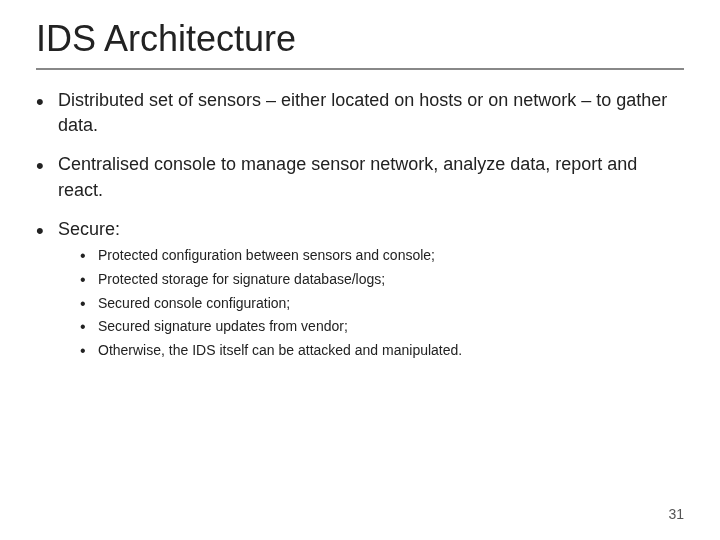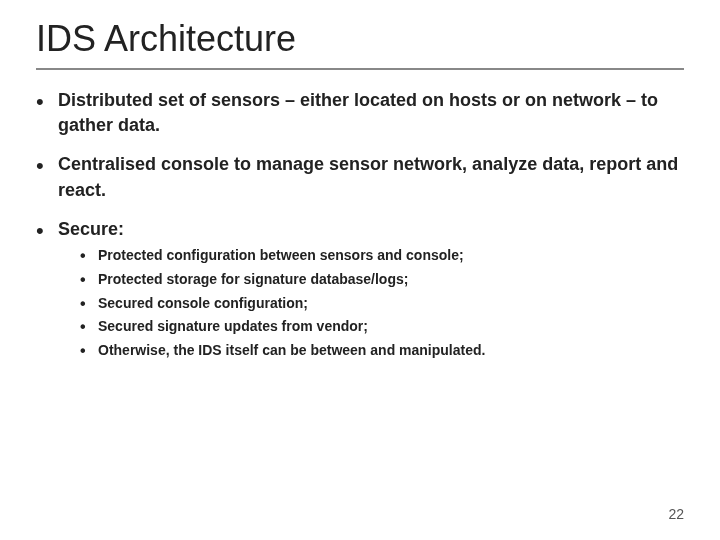--- a/index.html
+++ b/index.html
@@ -55,21 +55,20 @@
 
     .bullet-dot {
       min-width: 22px;
       font-size: 22px;
       line-height: 1.3;
       color: #222222;
     }
 
     .bullet-text {
       flex: 1;
-      font-weight: bold;
     }
 
     .sub-bullets {
       list-style: none;
       padding: 0;
       margin: 4px 0 0 22px;
     }
 
     .sub-bullets > li {
       display: flex;
@@ -130,23 +129,23 @@
           <li>
             <span class="sub-bullet-dot">•</span>
             <span class="sub-bullet-text">Secured console configuration;</span>
           </li>
           <li>
             <span class="sub-bullet-dot">•</span>
             <span class="sub-bullet-text">Secured signature updates from vendor;</span>
           </li>
           <li>
             <span class="sub-bullet-dot">•</span>
-            <span class="sub-bullet-text">Otherwise, the IDS itself can be between and manipulated.</span>
+            <span class="sub-bullet-text">Otherwise, the IDS itself can be attacked and manipulated.</span>
           </li>
         </ul>
       </span>
     </li>
   </ul>
 
   <div class="slide-footer">
-    <span>22</span>
+    <span>31</span>
   </div>
 </div>
 
 </body></html>

